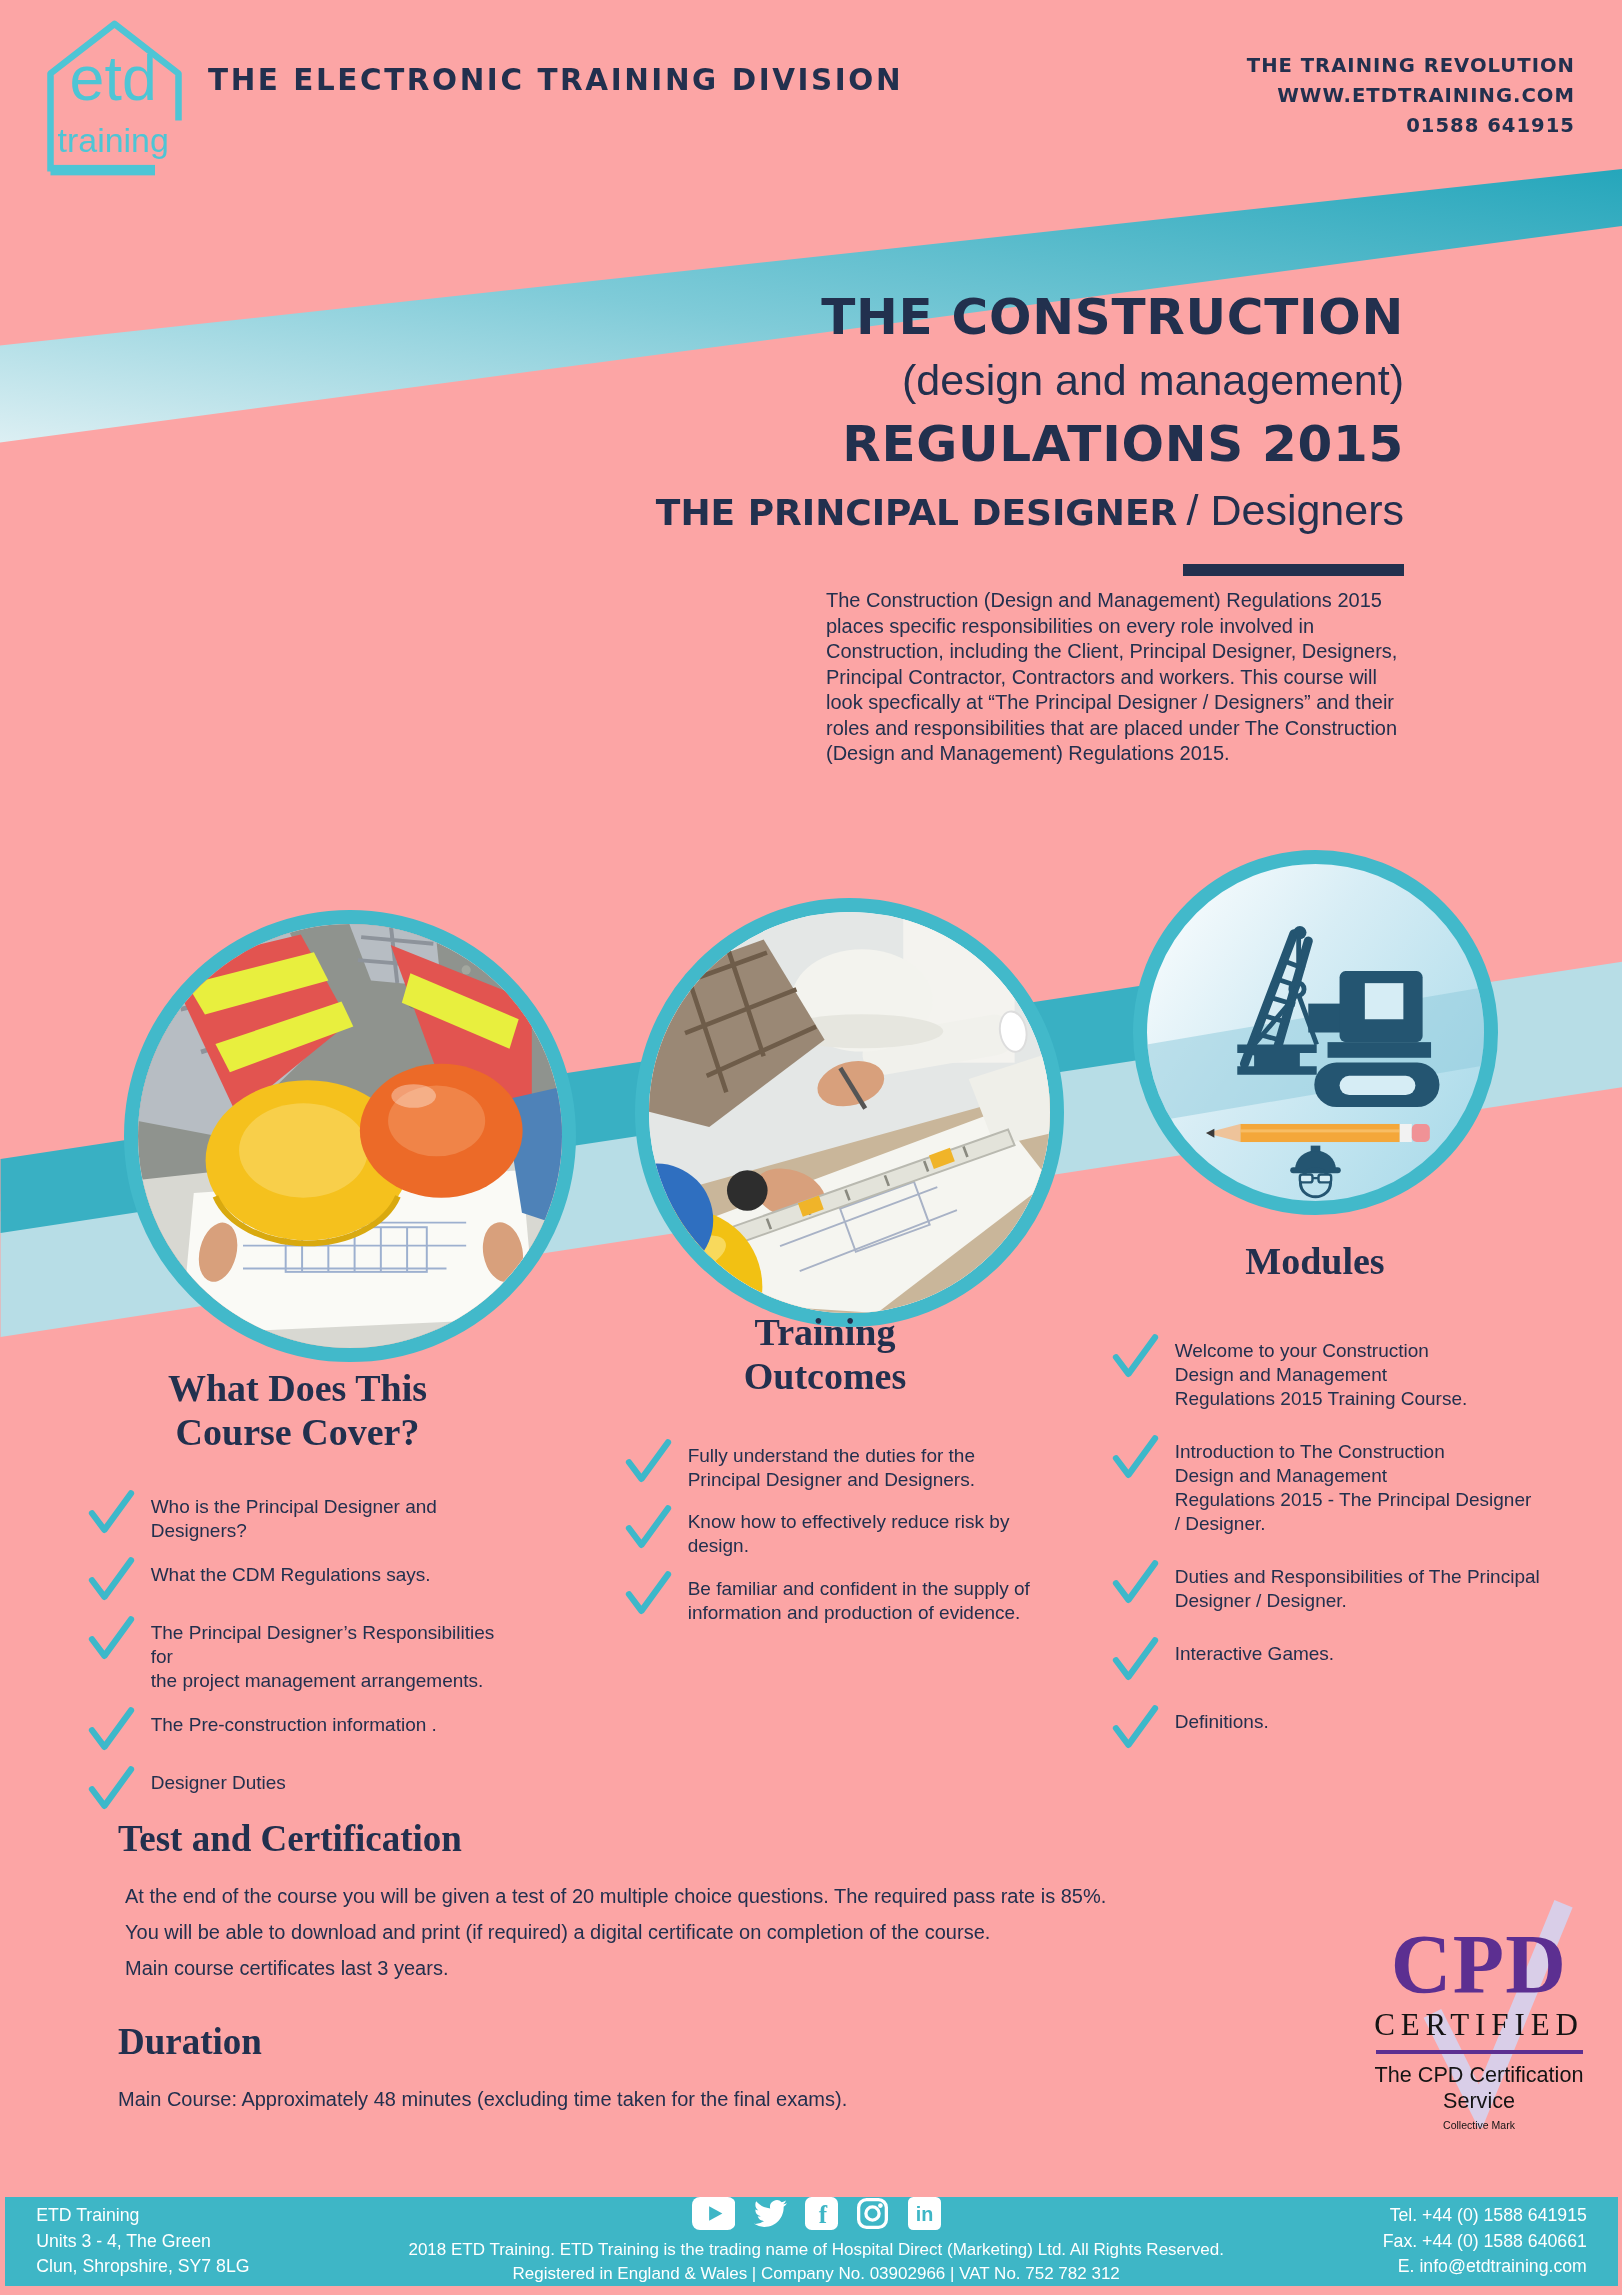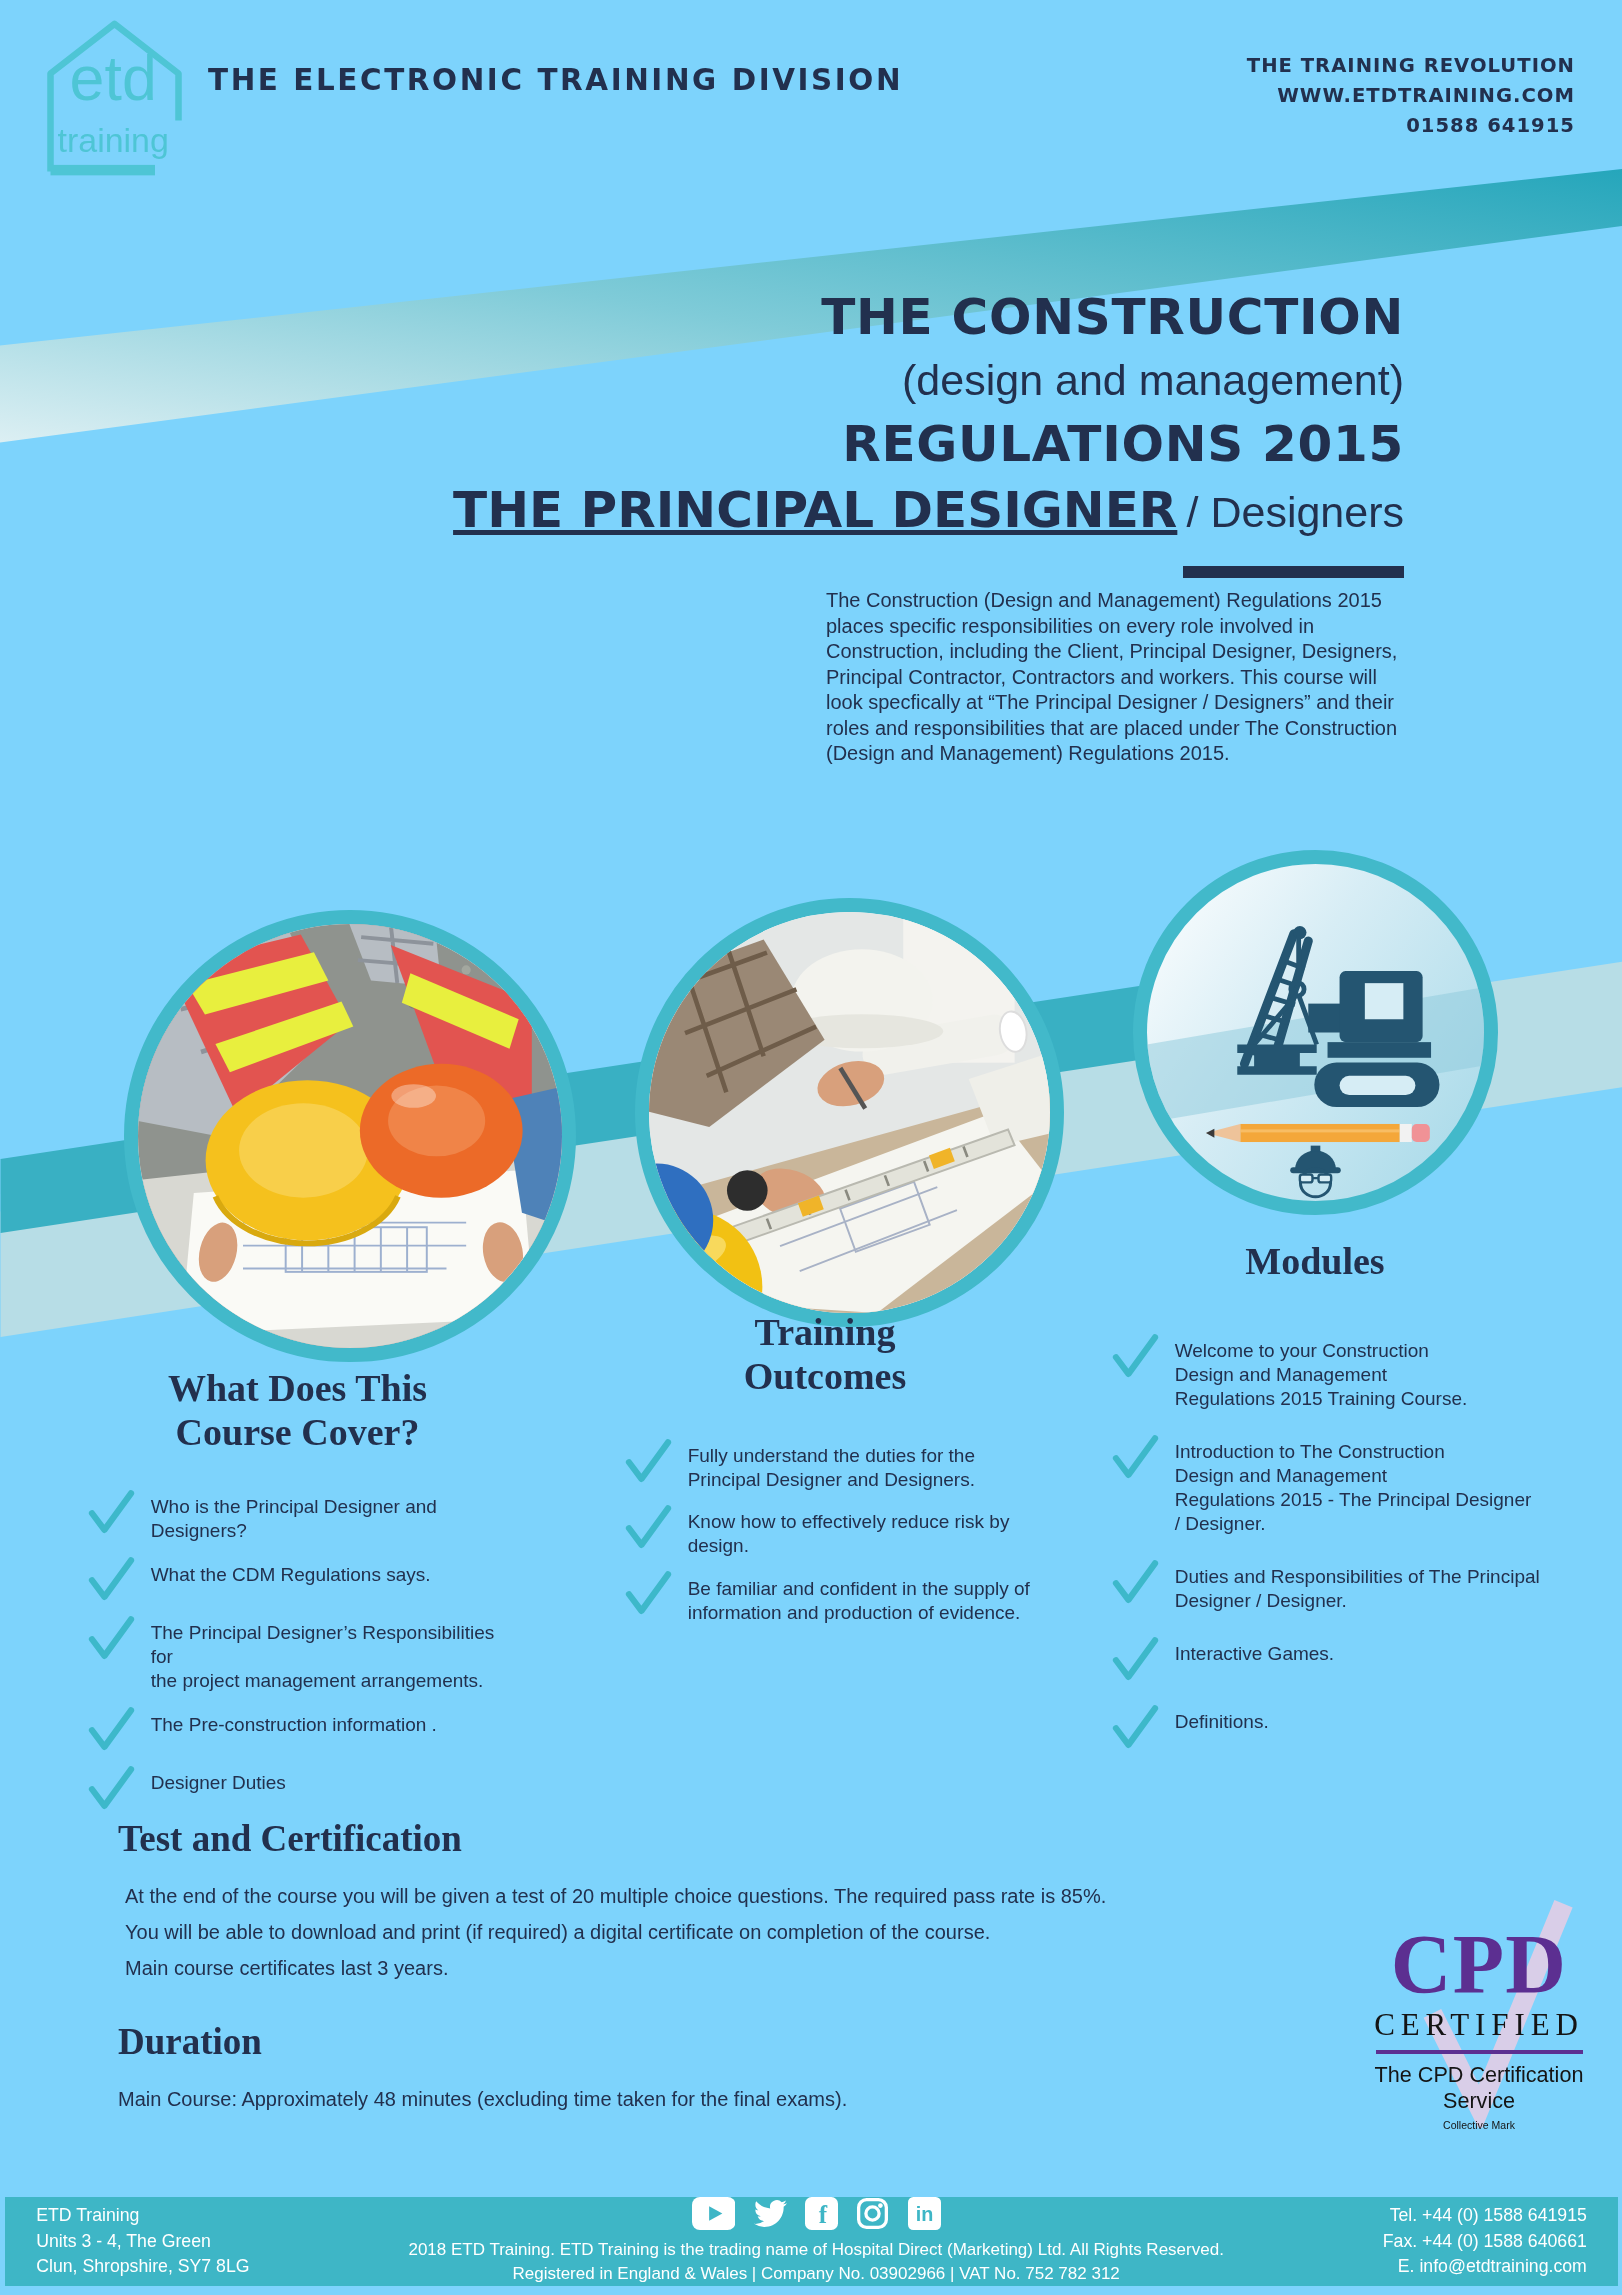--- a/index.html
+++ b/index.html
@@ -1,36 +1,36 @@
 <!DOCTYPE html>
 <html style="font-size:10.5px"><head>
 <meta charset="utf-8">
 <style>
   html,body{margin:0;padding:0;background:#ffffff;}
-  .page{position:relative;width:1623px;height:2295px;background:#7dd3fc;overflow:hidden;
+  .page{position:relative;width:1623px;height:2295px;background:#fca5a5;overflow:hidden;
         font-family:"Liberation Sans",sans-serif;color:#22304e;}
 
   
   .logo{position:absolute;left:36px;top:16.4px;width:157px;height:160px;}
   .division-title{position:absolute;left:208px;top:63px;font-family:"DejaVu Sans",sans-serif;
         font-weight:800;font-size:29.4px;letter-spacing:2.6px;color:#22304e;}
   .top-contact{position:absolute;right:48px;top:51px;text-align:right;
         font-family:"DejaVu Sans",sans-serif;font-weight:800;font-size:19.6px;line-height:30px;
         letter-spacing:1px;color:#22304e;}
 
   
   .ribbon-svg{position:absolute;left:0;top:0;z-index:1;}
   .bands-svg{position:absolute;left:0;top:785px;z-index:1;}
 
   
   .hero{position:absolute;top:285px;right:219px;text-align:right;z-index:3;white-space:nowrap;}
   .hero .l1,.hero .l3{font-family:"DejaVu Sans",sans-serif;font-weight:800;font-size:50px;line-height:64px;letter-spacing:0.7px;}
   .hero .l2{font-size:43px;font-weight:400;line-height:63px;}
   .hero .l4{line-height:69px;}
-  .hero .l4 .bold{font-family:"DejaVu Sans",sans-serif;font-weight:800;font-size:50px;text-decoration:underline;}
+  .hero .l4 .bold{font-family:"DejaVu Sans",sans-serif;font-weight:800;font-size:36px;}
   .hero .l4 .light{font-size:43px;font-weight:400;margin-left:9.2px;}
   .underbar{margin-top:7.9px;margin-left:auto;width:221px;height:11.8px;background:#22304e;}
 
   .intro{position:absolute;left:826px;top:588px;width:582px;font-size:20px;line-height:25.5px;z-index:3;}
 
   
   .circle{position:absolute;border-radius:50%;border:14.4px solid #42b9ca;overflow:hidden;
           box-sizing:border-box;background:#ffffff;z-index:2;}
   .circle svg{display:block;width:100%;height:100%;}
   #circle-1{left:124px;top:910px;width:452px;height:452px;}

